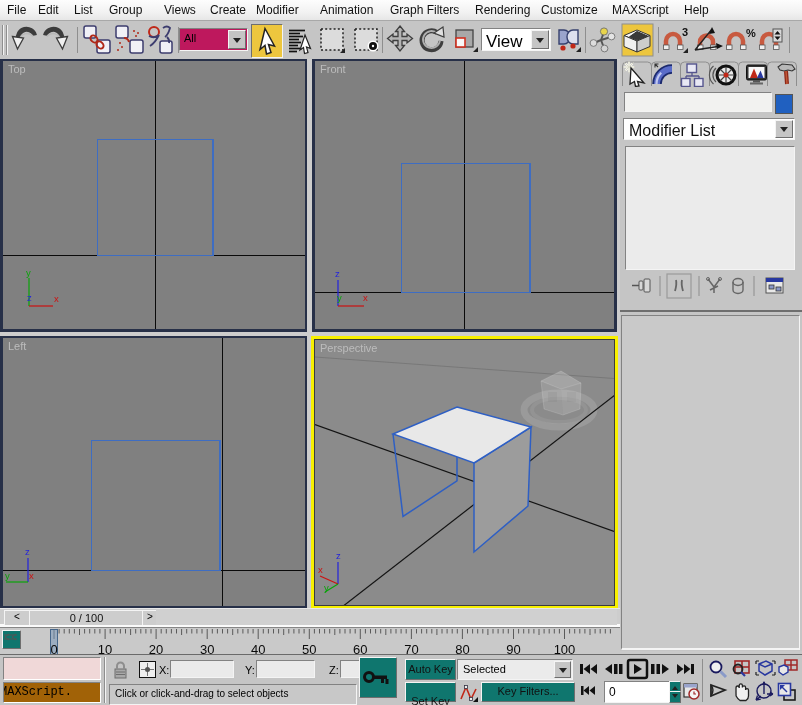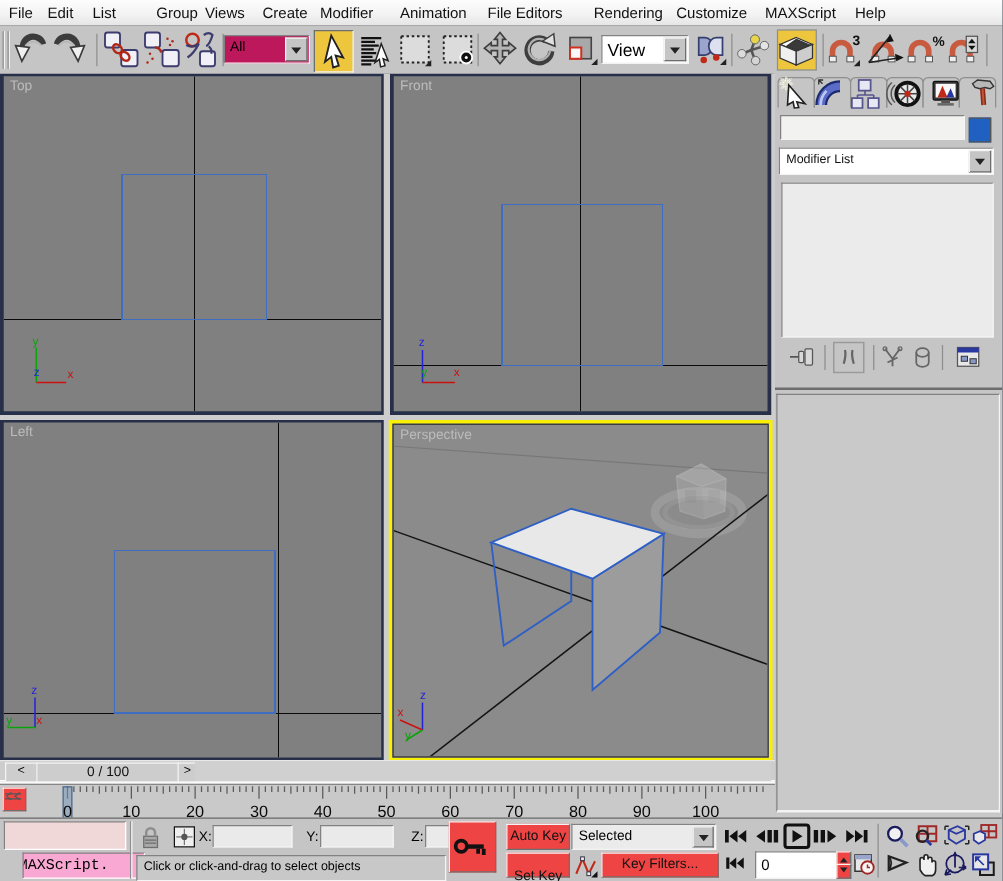--- a/index.html
+++ b/index.html
@@ -27,39 +27,39 @@
 #cmdpanel{left:620px;top:59px;width:182px;height:592px;background:#c5c5c5;}
 
 #timeslider{left:0;top:608px;width:620px;height:17px;background:#cdcdcd;
  border-top:1px solid #e8e8e8;border-bottom:1px solid #fafafa;box-sizing:border-box;}
 #rulerbar{left:0;top:625px;width:620px;height:29px;background:#c9c9c9;
  border-top:2px solid #fafafa;box-sizing:border-box;}
 #rulerbar .dline{position:absolute;left:0;top:0;width:620px;height:1px;background:#868686;}
 #statusbar{left:0;top:654px;width:802px;height:51px;background:#c5c5c5;
  border-top:1px solid #6a6a6a;}
 
-.raised{background:#ef4444;border-top:1px solid #f4f4f4;border-left:1px solid #f4f4f4;
+.raised{background:#0f766e;border-top:1px solid #f4f4f4;border-left:1px solid #f4f4f4;
  border-right:1px solid #6e6e6e;border-bottom:1px solid #6e6e6e;}
 .sunken{border-top:1px solid #828282;border-left:1px solid #828282;
  border-right:1px solid #f4f4f4;border-bottom:1px solid #f4f4f4;}
 .btntext{font-size:11px;color:#111;text-align:center;}
 </style>
 </head>
 <body>
 
 <div id="menubar" class="abs">
  <span style="left:7px">File</span>
     <span style="left:38px">Edit</span>
  <span style="left:74px">List</span>
-    <span style="left:125px">Group</span>
+    <span style="left:109px">Group</span>
  <span style="left:164px">Views</span>
     <span style="left:210px">Create</span>
  <span style="left:256px">Modifier</span>
     <span style="left:320px">Animation</span>
- <span style="left:390px">File Editors</span>
+ <span style="left:390px">Graph Filters</span>
     <span style="left:475px">Rendering</span>
  <span style="left:541px">Customize</span>
     <span style="left:612px">MAXScript</span>
  <span style="left:684px">Help</span>
 </div>
 
 <div id="toolbar" class="abs">
  <div class="grip" style="left:2px"></div>
  <div class="grip" style="left:6px"></div>
  <svg width="802" height="38" style="position:absolute;left:0;top:0">
@@ -189,21 +189,21 @@
  </svg>
 
  <div class="abs sunken" style="left:179px;top:7px;width:67px;height:21px;background:#be185d">
    <div style="font-size:11px;padding:3px 0 0 4px">All</div>
    <div class="abs raised" style="right:1px;top:1px;width:16px;height:17px;background:#c5c5c5">
      <div style="width:0;height:0;border:4px solid transparent;border-top:5px solid #222;margin:7px auto 0"></div>
    </div>
  </div>
 
  <div class="abs sunken" style="left:481px;top:7px;width:68px;height:21px;background:#fff">
-   <div style="font-size:14px;padding:3px 0 0 4px">View</div>
+   <div style="font-size:17px;padding:3px 0 0 4px">View</div>
    <div class="abs raised" style="right:1px;top:1px;width:16px;height:17px;background:#c5c5c5">
      <div style="width:0;height:0;border:4px solid transparent;border-top:5px solid #222;margin:7px auto 0"></div>
    </div>
  </div>
 
  <div class="abs" style="left:251px;top:3px;width:30px;height:32px;background:#edc63e;
    border:1px solid;border-color:#6e6e6e #f4f4f4 #f4f4f4 #6e6e6e">
    <svg width="30" height="32">
         <polygon points="13,3.5 22.5,21 16.5,19.5 19,27.5 14.5,29 13,20.5 8,24.5" fill="#fff" stroke="#222" stroke-width="1.5"></polygon>
       </svg>
@@ -354,21 +354,21 @@
     <path d="M 158,8 l 4,-3 10,1 3,4 -3,2 -4,-1 -4,1 -4,-1 z" fill="#b8b8b8" stroke="#333" stroke-width="1.1"></path>
     <path d="M 166,12 l 1,13" stroke="#8e2818" stroke-width="4"></path>
     <path d="M 166,12 l 1,13" stroke="#c05838" stroke-width="1.5"></path>
   </svg>
   <div id="ctabs"></div>
 
   <div class="abs sunken" style="left:4px;top:33px;width:146px;height:18px;background:#f2f2f0"></div>
   <div class="abs" style="left:155px;top:35px;width:16px;height:18px;background:#2060c0;border:1px solid #555"></div>
 
   <div class="abs sunken" style="left:3px;top:59px;width:170px;height:20px;background:#fff">
-    <div style="font-size:10px;color:#111;padding:3px 0 0 5px">Modifier List</div>
+    <div style="font-size:16px;color:#111;padding:3px 0 0 5px">Modifier List</div>
     <div class="abs raised" style="right:1px;top:1px;width:16px;height:16px;background:#c5c5c5">
       <div style="width:0;height:0;border:4px solid transparent;border-top:5px solid #222;margin:6px auto 0"></div>
     </div>
   </div>
 
   <div class="abs sunken" style="left:5px;top:87px;width:168px;height:122px;background:#ebebeb"></div>
 
   <div id="stackbtns" class="abs" style="left:0;top:214px;width:182px;height:26px">
    <svg width="182" height="26">
 
@@ -548,21 +548,21 @@
     </svg>
   </div>
 
 </div>
 
 <div id="statusbar" class="abs">
 
   <div class="abs" style="left:3px;top:2px;width:96px;height:21px;background:#f0d8d8;
     border:1px solid #828282;border-right-color:#fff;border-bottom-color:#fff"></div>
 
-  <div class="abs" style="left:18px;top:27px;width:96px;height:19px;background:#f9a8d4;
+  <div class="abs" style="left:3px;top:27px;width:96px;height:19px;background:#a16207;
     border:1px solid #828282;border-right-color:#fff;border-bottom-color:#fff;overflow:hidden">
     <div style="font-family:'Liberation Mono',monospace;font-size:12px;margin:2px 0 0 -4px;white-space:nowrap">MAXScript.</div>
   </div>
   <div id="statusicons">
 
    <div class="abs" style="left:104px;top:2px;width:1px;height:46px;background:#8e8e8e"></div>
    <div class="abs" style="left:105px;top:2px;width:1px;height:46px;background:#f4f4f4"></div>
 
    <div class="abs" style="left:159px;top:9px;font-size:11px">X:</div>
    <div class="abs sunken" style="left:170px;top:5px;width:62px;height:16px;background:#eaeaea"></div>

